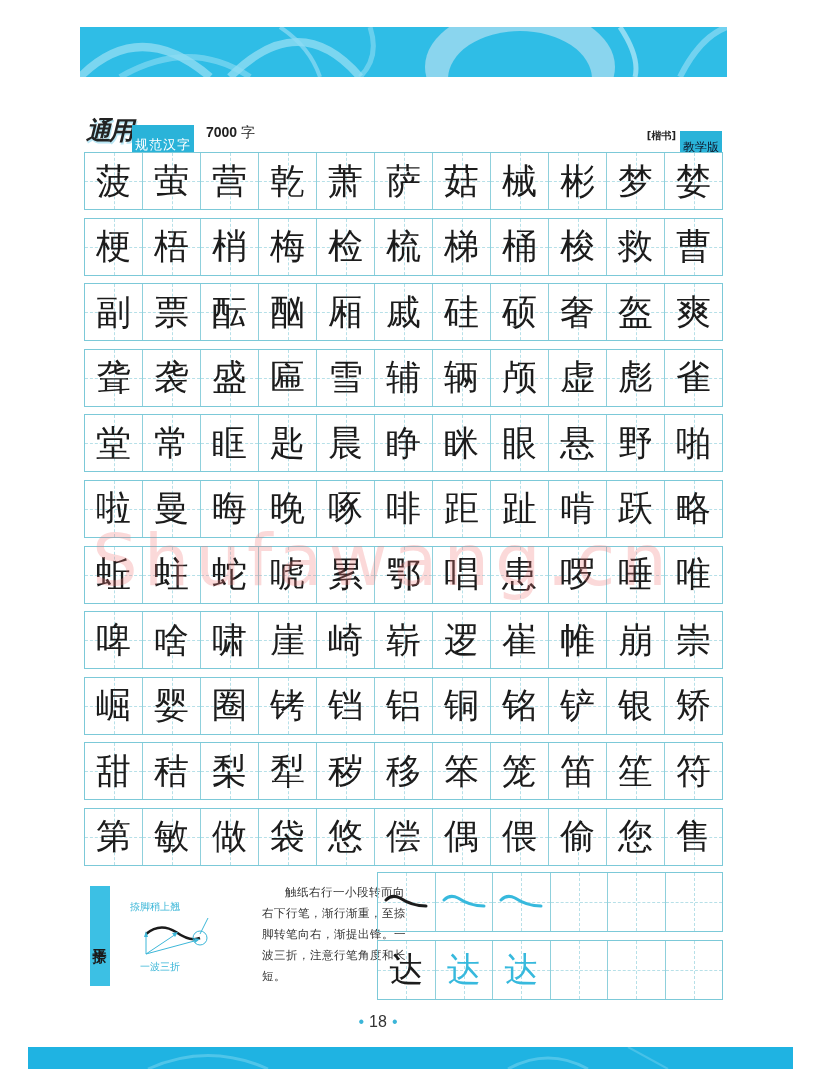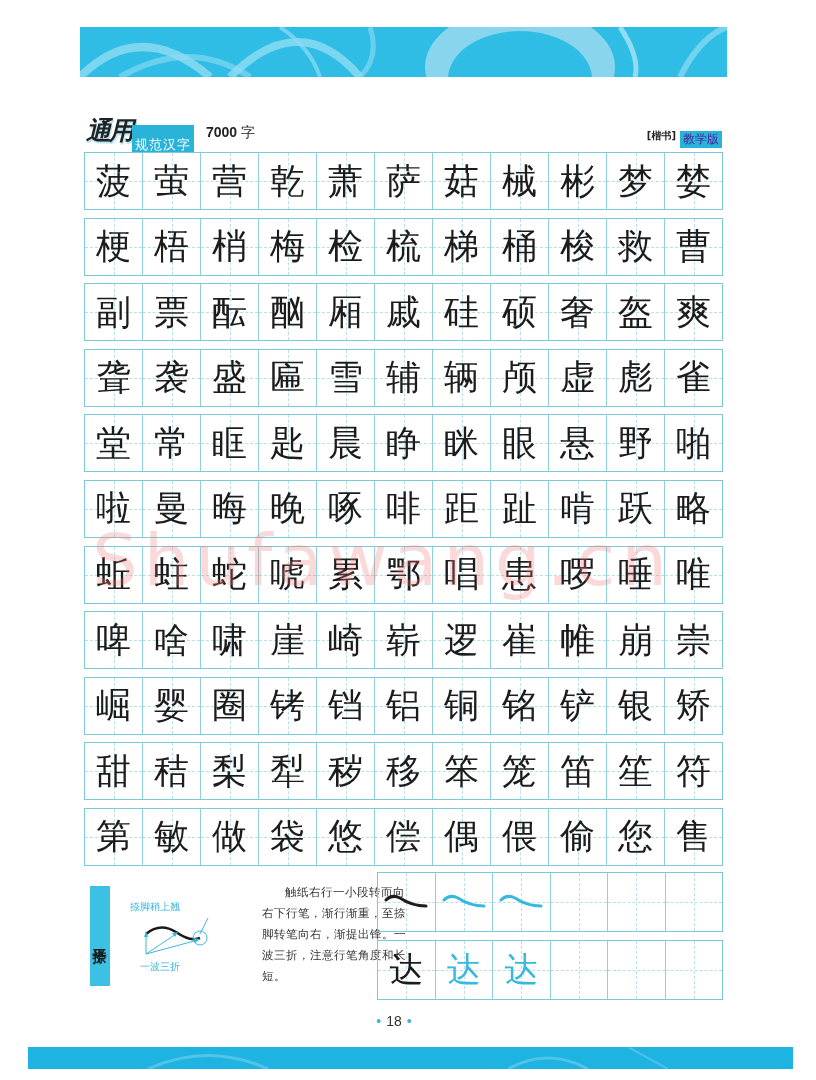--- a/index.html
+++ b/index.html
@@ -34,22 +34,22 @@
     .count {
       position: absolute; left: 122px; top: 10px; font-size: 14px; color: #222;
       font-family: "Liberation Sans", sans-serif; font-weight: bold;
     }
     .count .zi { font-weight: normal; font-family: "DejaVu Sans", sans-serif; }
     .script-label {
       position: absolute; right: 48px; top: 15px; font-size: 10px; color: #222;
       font-family: "DejaVu Sans", sans-serif; font-weight: bold;
     }
     .edition-badge {
-      position: absolute; right: 2px; top: 17px; height: 17px; padding: 0 3px;
-      background: #2ab3d9; color: #4c1d95; font-size: 12px; line-height: 17px;
+      position: absolute; right: 2px; top: 17px; height: 17px; padding: 8px 3px;
+      background: #2ab3d9; color: #0f172a; font-size: 12px; line-height: 17px;
       font-family: "DejaVu Sans", sans-serif;
     }
 
     .grid { position: absolute; left: 84px; top: 152px; width: 639px; }
     .grid-row {
       display: flex; height: 58px; margin-bottom: 7.6px;
       border: 1.5px solid #7cc9d8; box-sizing: border-box;
       background: #fff;
     }
     .cell {
@@ -118,22 +118,22 @@
     }
     .pcell::after {
       content: ""; position: absolute; top: 50%; left: 0; right: 0;
       border-top: 1px dashed #b7e0e8;
     }
     .pcell span, .pcell svg { position: relative; z-index: 1; }
     .ink-dark { color: #1c1c1c; }
     .ink-trace { color: #37b9dd; }
 
     .page-number {
-      position: absolute; left: 16px; width: 756px; top: 1013px; text-align: center;
-      font-size: 14px; color: #333; font-family: "Liberation Sans", sans-serif;
+      position: absolute; left: 0; width: 756px; top: 1013px; text-align: center;
+      font-size: 16px; color: #333; font-family: "Liberation Sans", sans-serif;
     }
     .page-number .dot { color: #3bb5d8; margin: 0 5px; }
   </style>
 </head>
 <body>
 
 <div class="banner">
   <svg width="647" height="50" viewBox="0 0 647 50">
     <path d="M0 50 Q60 -10 130 50" stroke="#8fdcf3" stroke-width="8" fill="none" opacity="0.8"></path>
     <path d="M40 50 Q110 10 170 50" stroke="#8fdcf3" stroke-width="6" fill="none" opacity="0.6"></path>

